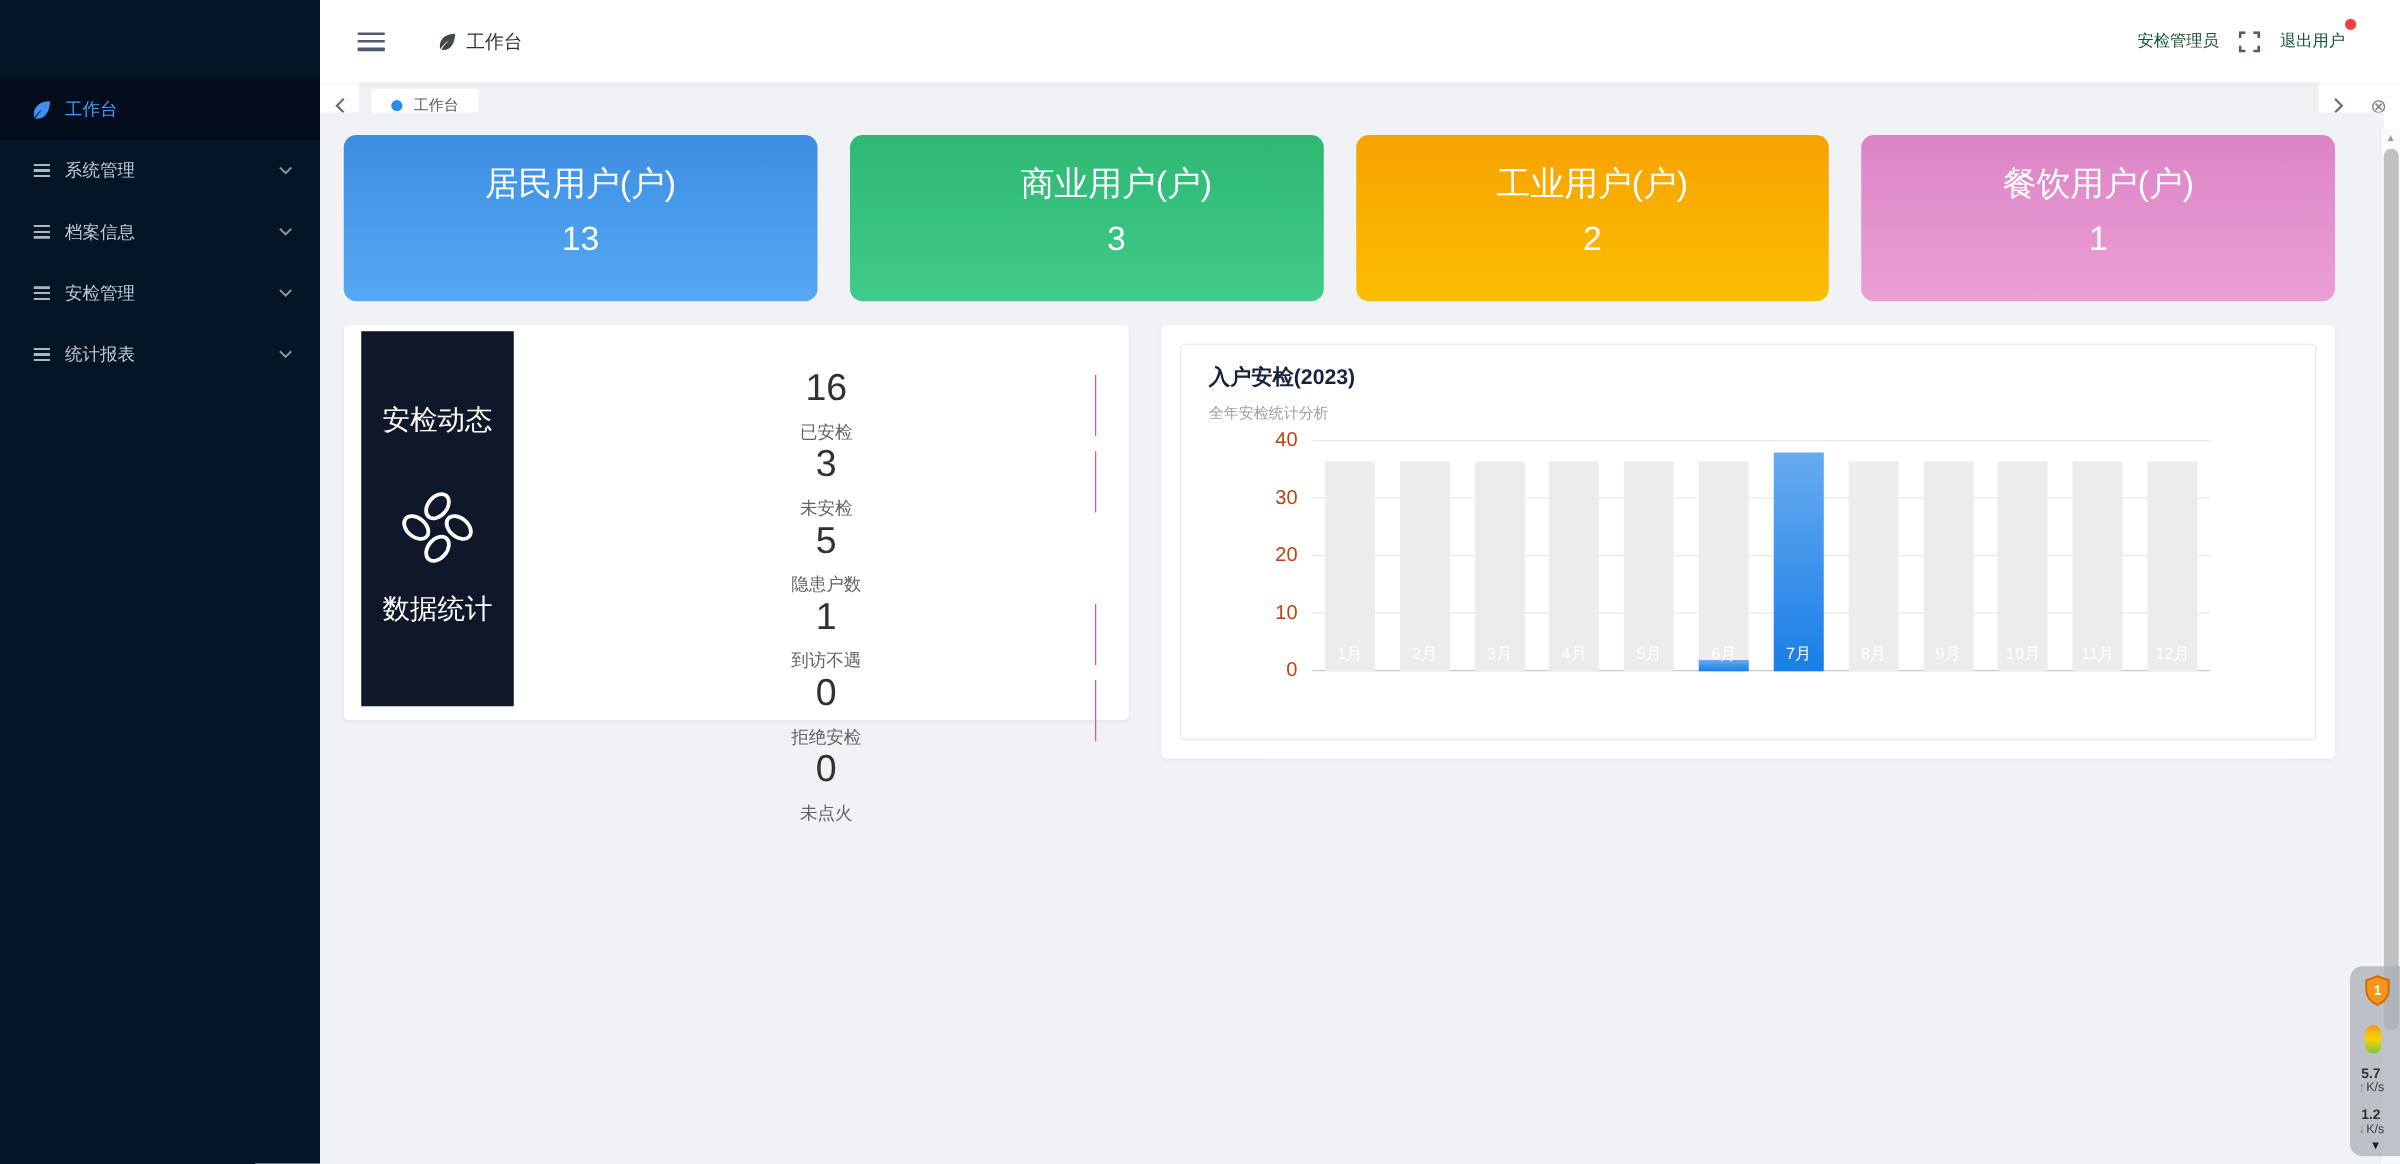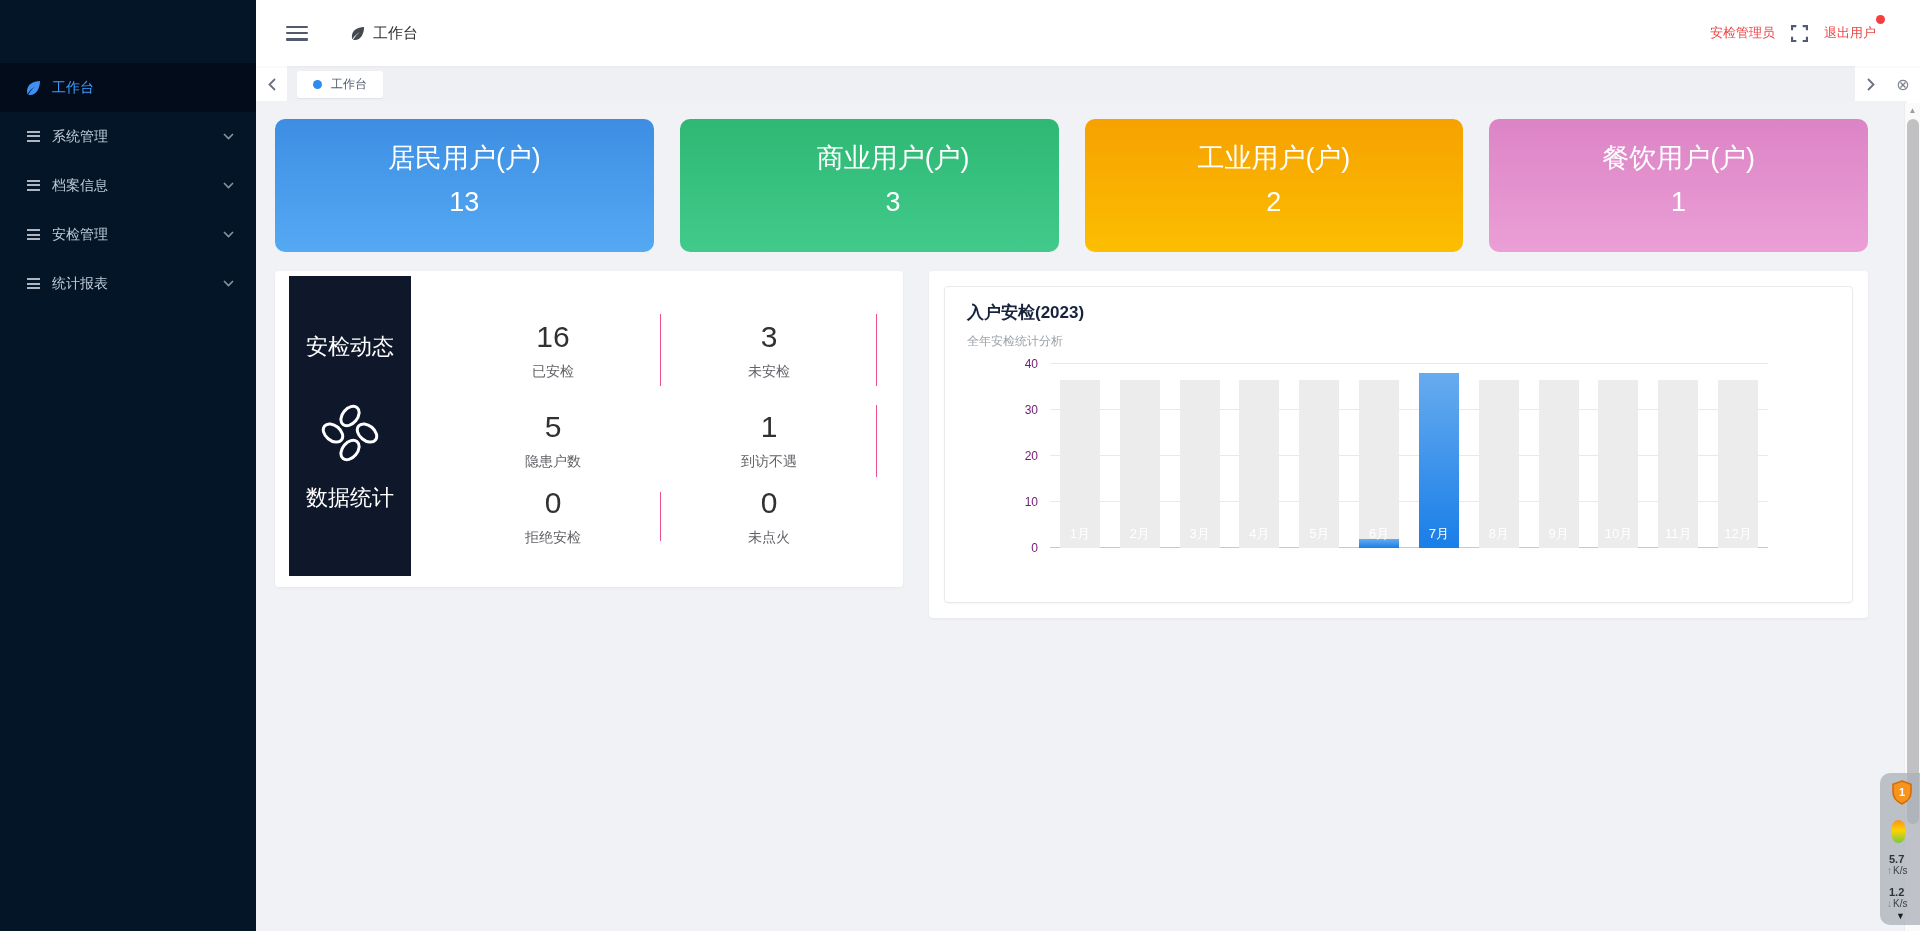--- a/index.html
+++ b/index.html
@@ -14,65 +14,65 @@
   .menu-icon { width:16px; height:16px; margin-right:11px; display:flex; align-items:center; justify-content:center; flex:0 0 auto; }
   .mini-bars { width:13px; height:11px; background:repeating-linear-gradient(to bottom,#aeb6c2 0 2px,transparent 2px 4.5px); }
   .menu-chevron { margin-left:auto; display:flex; }
 
   
   .main { position:absolute; left:256px; top:0; width:1664px; height:931px; }
   .header { height:66px; background:#fff; display:flex; align-items:center; padding:0 44px 0 30px; position:relative; z-index:2; box-shadow:0 1px 2px rgba(0,0,0,.04); }
   .hamburger { width:22px; height:15px; display:flex; flex-direction:column; justify-content:space-between; cursor:pointer; }
   .hamburger i { display:block; height:2.5px; background:#515a6e; border-radius:1px; }
   .breadcrumb { margin-left:42px; display:flex; align-items:center; gap:8px; color:#303133; font-size:15px; }
-  .header-right { margin-left:auto; display:flex; align-items:center; gap:16px; color:#ef4444; font-size:13px; }
+  .header-right { margin-left:auto; display:flex; align-items:center; gap:16px; color:#14532d; font-size:13px; }
   .hr-item { cursor:pointer; display:flex; align-items:center; }
   .logout { position:relative; }
   .logout-dot { position:absolute; right:-9px; top:-9px; width:9px; height:9px; border-radius:50%; background:#f43f3f; }
 
   
   .tabbar { height:37px; display:flex; align-items:stretch; background:#fff; }
   .tab-nav { width:32px; display:flex; align-items:center; justify-content:center; background:#fff; cursor:pointer; }
   .tab-nav.left { border-right:1px solid #f0f0f0; }
   .tab-nav.rgt  { border-left:1px solid #f0f0f0; }
   .tab-strip { flex:1; background:#eef0f3; display:flex; align-items:center; padding-left:9px; }
   .tab { height:27px; background:#fff; border-radius:3px; display:flex; align-items:center; gap:9px; padding:0 16px; font-size:12px; color:#515a6e; cursor:pointer; box-shadow:0 1px 1px rgba(0,0,0,.06); }
   .tab-dot { width:9px; height:9px; border-radius:50%; background:#2d8cf0; }
   .tab-close { width:34px; display:flex; align-items:center; justify-content:center; background:#fff; color:#80868f; font-size:16px; cursor:pointer; }
 
   
-  .content { position:absolute; top:101px; left:0; width:1651px; bottom:0; background:#f0f2f5; }
+  .content { position:absolute; top:90px; left:0; width:1651px; bottom:0; background:#f0f2f5; }
   .cards { display:grid; grid-template-columns:repeat(4,1fr); gap:26px; margin:18px 39px 0 19px; }
   .card { height:133px; border-radius:10px; color:#fff; text-align:center; cursor:pointer; }
   .card-title { font-size:27px; margin-top:21px; }
   .card-value { font-size:27px; margin-top:11px; }
 
   .panels { display:flex; gap:26px; margin:19px 39px 0 19px; align-items:flex-start; }
 
   
   .panel-left { width:628px; height:316px; background:#fff; border-radius:4px; box-shadow:0 1px 3px rgba(0,0,0,.05); display:flex; }
   .dyn-block { width:122px; height:300px; margin:5px 0 0 14px; color:#fff; display:flex; flex-direction:column; align-items:center; flex:0 0 auto; }
   .dyn-title { font-size:22px; margin-top:56px; }
   .dyn-title2 { font-size:22px; margin-top:21px; }
   .dyn-icon { margin-top:42px; display:flex; }
-  .dyn-stats { flex:1; display:grid; grid-template-columns:1fr 1fr; grid-template-rows:1fr 1fr; padding:34px 26px 40px 34px; }
+  .dyn-stats { flex:1; display:grid; grid-template-columns:1fr; grid-template-rows:1fr 1fr; padding:34px 26px 40px 34px; }
   .stat-cell { position:relative; display:flex; flex-direction:column; align-items:center; justify-content:center; }
   .stat-cell:not(:nth-child(3n))::after { content:""; position:absolute; right:0; top:10%; height:80%; width:1px; background:var(--divider,#ed4e8e); }
   .stat-value { font-size:30px; color:#303133; }
   .stat-label { font-size:14px; color:#606266; margin-top:9px; }
 
   
   .panel-right { flex:1; height:347px; background:#fff; border-radius:4px; box-shadow:0 1px 3px rgba(0,0,0,.05); padding:15px; }
   .chart-card { height:317px; border:1px solid #e8eaec; border-radius:4px; box-shadow:0 1px 2px rgba(0,0,0,.04); padding:14px 20px 0 22px; }
   .chart-title { font-size:17px; font-weight:bold; color:#17233d; }
   .chart-sub { font-size:12px; color:#9aa0a6; margin-top:9px; }
   .chart-wrap { position:relative; height:184px; width:718px; margin:14px 0 0 83px; }
   .gridline { position:absolute; left:0; right:0; height:1px; background:#e9e9e9; }
   .gridline.zero { background:#c9c9c9; }
-  .ytick { position:absolute; right:100%; margin-right:12px; transform:translateY(50%); font-size:12px; color:#701a75; }
+  .ytick { position:absolute; right:100%; margin-right:12px; transform:translateY(50%); font-size:16px; color:#c2410c; }
   .bar-col { position:absolute; bottom:0; height:100%; }
   .bar-bg  { position:absolute; bottom:0; left:50%; transform:translateX(-50%); width:40px; background:#ececec; }
   .bar-val { position:absolute; bottom:0; left:50%; transform:translateX(-50%); width:40px; z-index:1; }
   .bar-label { position:absolute; bottom:5px; left:0; width:100%; text-align:center; color:#fff; font-size:13px; z-index:2; }
 
   
   .scrollbar { position:absolute; top:103px; right:0; width:16px; bottom:0; background:#fafafa; border-left:1px solid #ececec; z-index:4; }
   .scroll-up { height:15px; text-align:center; font-size:8px; color:#9b9b9b; line-height:15px; }
   .scroll-thumb { position:absolute; left:2px; top:16px; width:12px; height:705px; background:#c1c1c4; border-radius:6px; }
 

